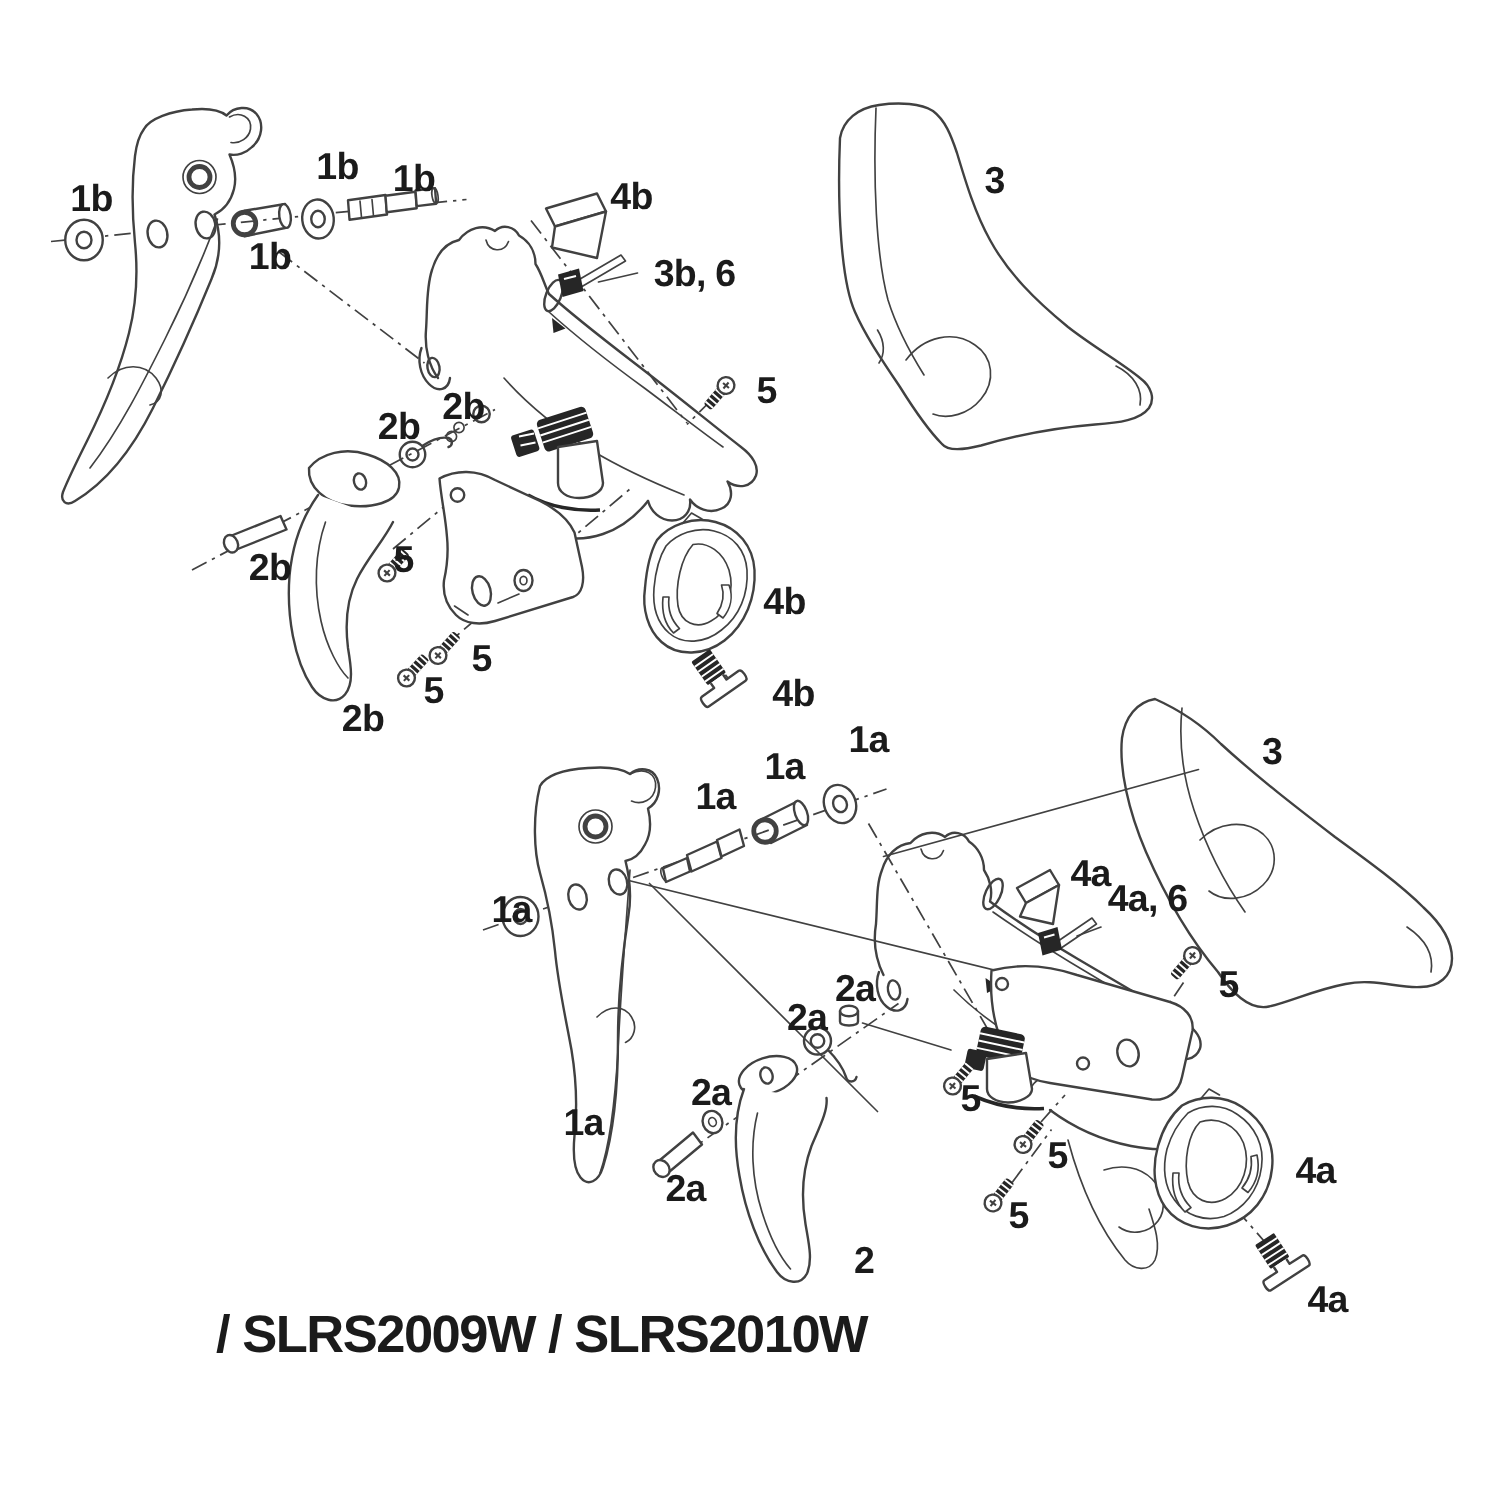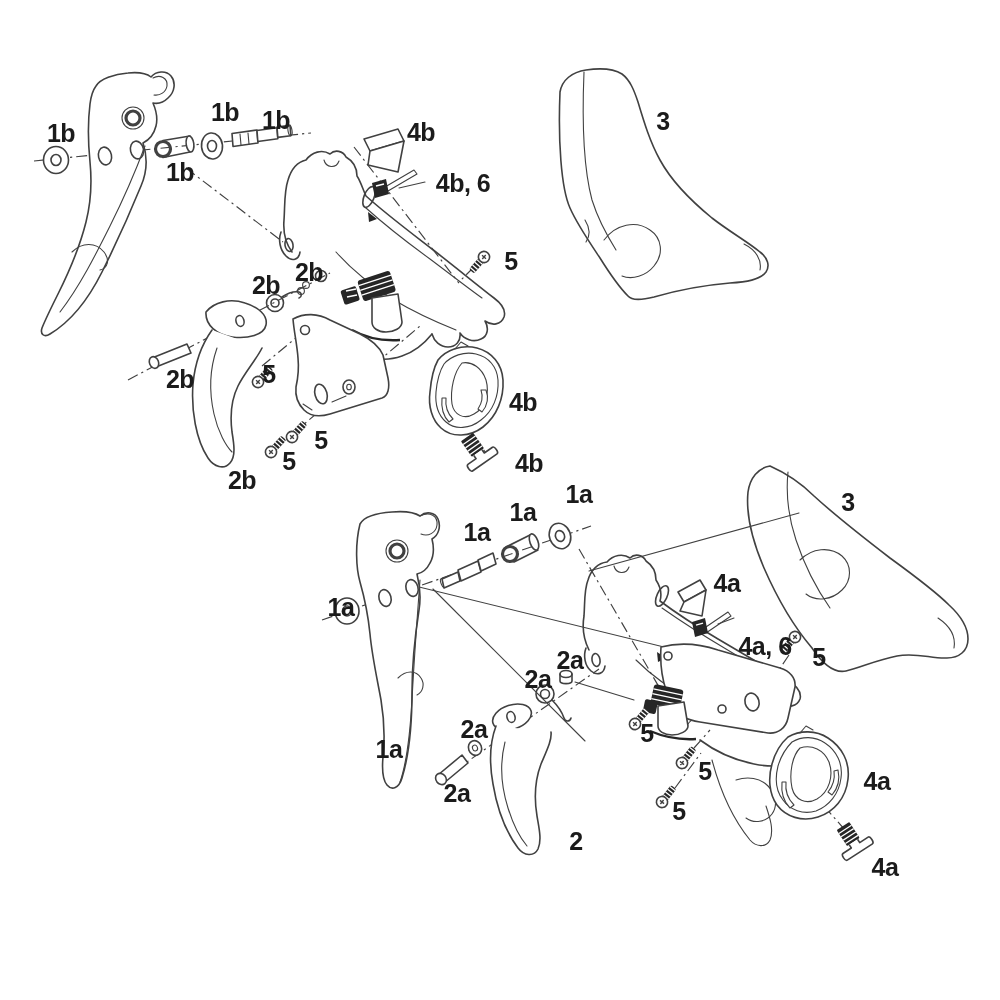--- a/index.html
+++ b/index.html
@@ -387,21 +387,21 @@
     <path class="ln thin" d="M938,618 C950,626 956,636 954,648"></path>
   </g>
 </svg>
 
 <div id="callout-layer">
       <span class="callout" style="left: 48px; top: 133px;">1b</span>
       <span class="callout" style="left: 212px; top: 112px;">1b</span>
       <span class="callout" style="left: 263px; top: 120px;">1b</span>
       <span class="callout" style="left: 167px; top: 172px;">1b</span>
       <span class="callout" style="left: 408px; top: 132px;">4b</span>
-      <span class="callout" style="left: 450px; top: 183px;">4b, 6</span>
+      <span class="callout" style="left: 450px; top: 183px;">3b, 6</span>
       <span class="callout" style="left: 498px; top: 261px;">5</span>
       <span class="callout" style="left: 253px; top: 285px;">2b</span>
       <span class="callout" style="left: 296px; top: 272px;">2b</span>
       <span class="callout" style="left: 167px; top: 379px;">2b</span>
       <span class="callout" style="left: 256px; top: 374px;">5</span>
       <span class="callout" style="left: 308px; top: 440px;">5</span>
       <span class="callout" style="left: 276px; top: 461px;">5</span>
       <span class="callout" style="left: 229px; top: 480px;">2b</span>
       <span class="callout" style="left: 510px; top: 402px;">4b</span>
       <span class="callout" style="left: 516px; top: 463px;">4b</span>
@@ -410,26 +410,27 @@
       <span class="callout" style="left: 510px; top: 512px;">1a</span>
       <span class="callout" style="left: 464px; top: 532px;">1a</span>
       <span class="callout" style="left: 328px; top: 607px;">1a</span>
       <span class="callout" style="left: 376px; top: 749px;">1a</span>
       <span class="callout" style="left: 557px; top: 660px;">2a</span>
       <span class="callout" style="left: 525px; top: 679px;">2a</span>
       <span class="callout" style="left: 461px; top: 729px;">2a</span>
       <span class="callout" style="left: 444px; top: 793px;">2a</span>
       <span class="callout" style="left: 563px; top: 841px;">2</span>
       <span class="callout" style="left: 714px; top: 583px;">4a</span>
-      <span class="callout" style="left: 752px; top: 646px;">4a, 6</span>
+      <span class="callout" style="left: 752px; top: 600px;">4a, 6</span>
       <span class="callout" style="left: 806px; top: 657px;">5</span>
       <span class="callout" style="left: 634px; top: 733px;">5</span>
       <span class="callout" style="left: 692px; top: 771px;">5</span>
       <span class="callout" style="left: 666px; top: 811px;">5</span>
       <span class="callout" style="left: 864px; top: 781px;">4a</span>
       <span class="callout" style="left: 872px; top: 867px;">4a</span>
       <span class="callout" style="left: 835px; top: 502px;">3</span>
     </div>
 
 <div id="caption">
+  <div class="indent">/ SLRS2009W / SLRS2010W</div>
 </div>
 
 </div>
 
 </body></html>

